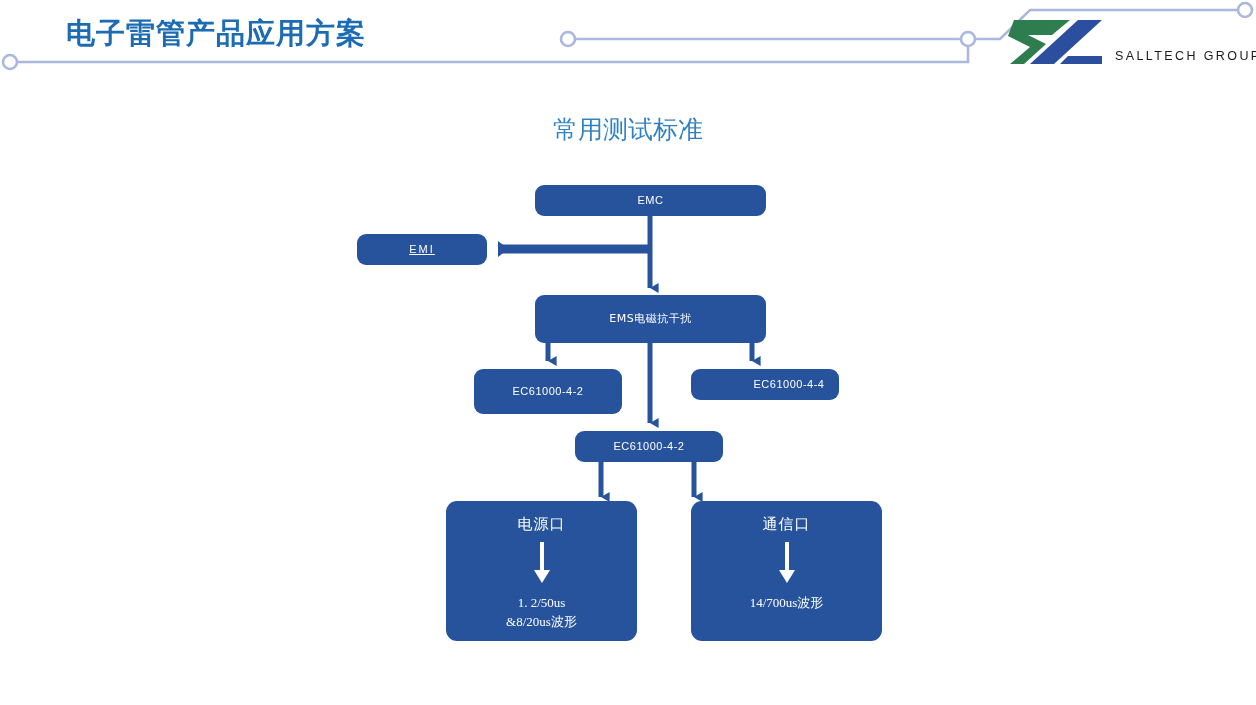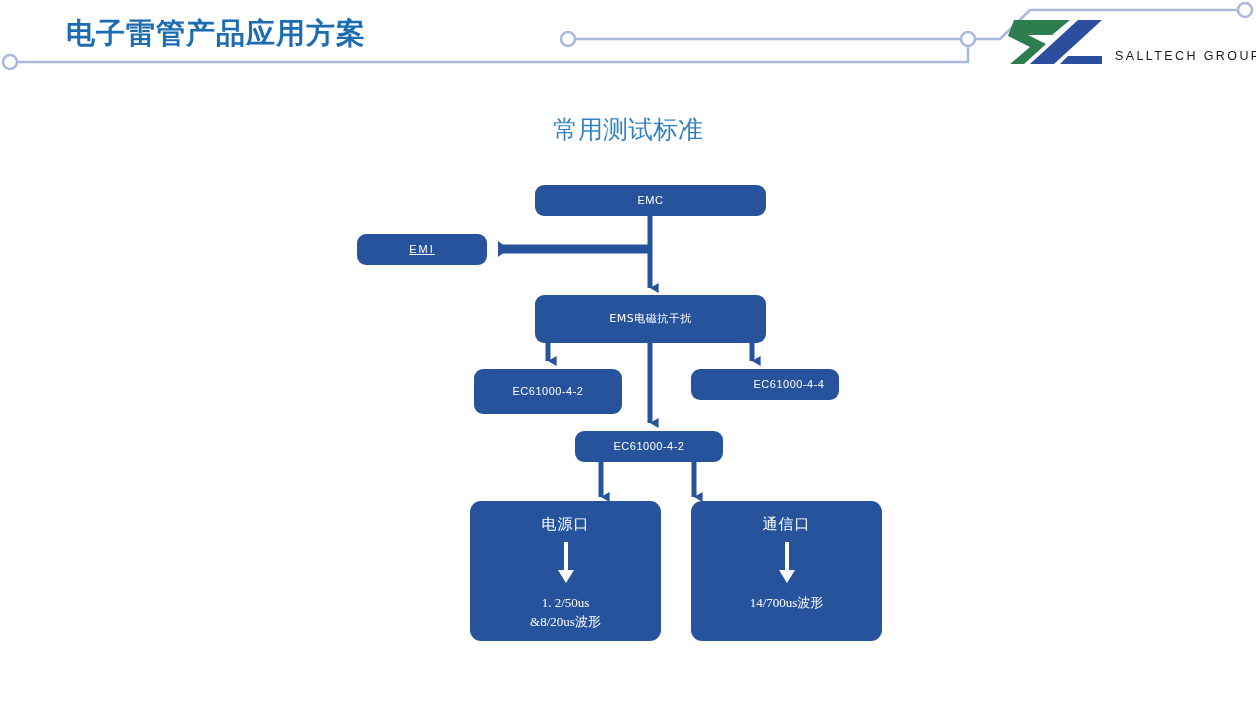--- a/index.html
+++ b/index.html
@@ -217,21 +217,21 @@
 </div>
 
 <div class="node" style="left:691px; top:369px; width:148px; height:31px;padding-left:48px;">
   <span class="node-label">EC61000-4-4</span>
 </div>
 
 <div class="node" style="left:575px; top:431px; width:148px; height:31px;">
   <span class="node-label">EC61000-4-2</span>
 </div>
 
-<div class="node port-box" style="left:446px; top:501px; width:191px; height:140px;margin-left:24px;">
+<div class="node port-box" style="left:446px; top:501px; width:191px; height:140px;">
   <div class="port-title">电源口</div>
   <svg class="port-inner-arrow" width="16" height="42" viewBox="0 0 16 42">
     <path d="M 8 0 L 8 30" stroke="#ffffff" stroke-width="4" fill="none"></path>
     <path d="M 0 28 L 16 28 L 8 41 Z" fill="#ffffff"></path>
   </svg>
   <div class="port-wave">1. 2/50us</div>
   <div class="port-wave">&amp;8/20us波形</div>
 </div>
 
 <div class="node port-box" style="left:659px; top:501px; width:191px; height:140px;margin-left:32px;">

